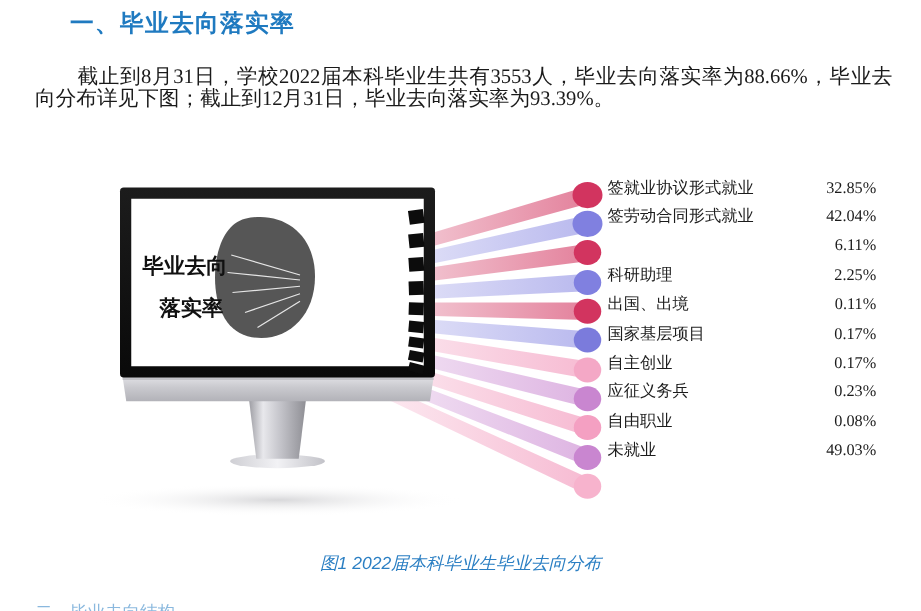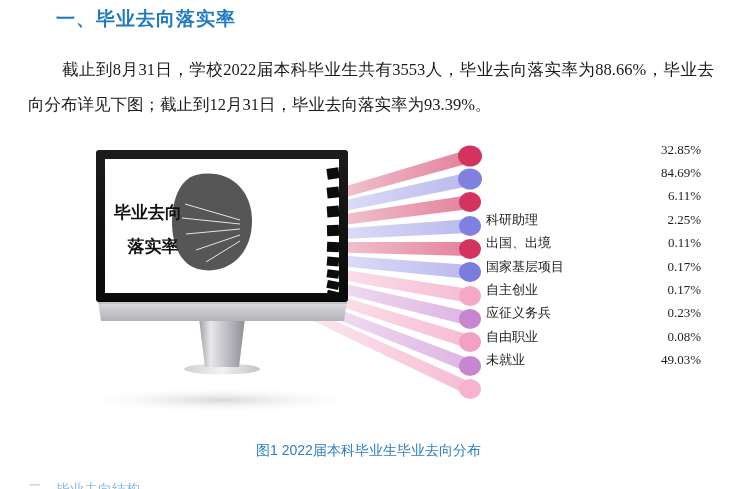--- a/index.html
+++ b/index.html
@@ -30,21 +30,21 @@
   }
 
   
   #body-paragraph {
     position: absolute;
     left: 28px;
     top: 52px;
     width: 686px;
     font-family: "Liberation Serif", "DejaVu Serif", serif;
     font-size: 16.5px;
-    line-height: 35px;
+    line-height: 18px;
     color: #1a1a1a;
     text-align: justify;
     text-indent: 34px;
   }
 
   
   #figure-area {
     position: absolute;
     left: 0;
     top: 132px;
@@ -92,20 +92,21 @@
   
   #figure-caption {
     position: absolute;
     left: 0;
     top: 442px;
     width: 737px;
     text-align: center;
     font-size: 14px;
     color: #2b7fc3;
     font-family: "Liberation Sans", "DejaVu Sans", sans-serif;
+    font-style: italic;
   }
 
   
   #bottom-cut-text {
     position: absolute;
     left: 28px;
     top: 481px;
     font-size: 14px;
     color: #2b7fc3;
     font-family: "Liberation Sans", "DejaVu Sans", sans-serif;
@@ -238,24 +239,26 @@
         <ellipse cx="470" cy="257" rx="11" ry="10" fill="#f7b3cd"></ellipse>
       </g>
 
       <text x="148" y="86" font-family="'Liberation Sans','DejaVu Sans',sans-serif" font-size="17" font-weight="bold" fill="#111" text-anchor="middle">毕业去向</text>
       <text x="153" y="120" font-family="'Liberation Sans','DejaVu Sans',sans-serif" font-size="17" font-weight="bold" fill="#111" text-anchor="middle">落实率</text>
     </g>
   </svg>
 
   <div id="legend" style="position:absolute; left:486px; top:6px;">
     <div class="legend-row">
+      <span class="legend-label">签就业协议形式就业</span>
       <span class="legend-value">32.85%</span>
     </div>
     <div class="legend-row">
-      <span class="legend-value">84.69%</span>
+      <span class="legend-label">签劳动合同形式就业</span>
+      <span class="legend-value">42.04%</span>
     </div>
     <div class="legend-row indent">
       <span class="legend-value">6.11%</span>
     </div>
     <div class="legend-row">
       <span class="legend-label">科研助理</span>
       <span class="legend-value">2.25%</span>
     </div>
     <div class="legend-row">
       <span class="legend-label">出国、出境</span>

